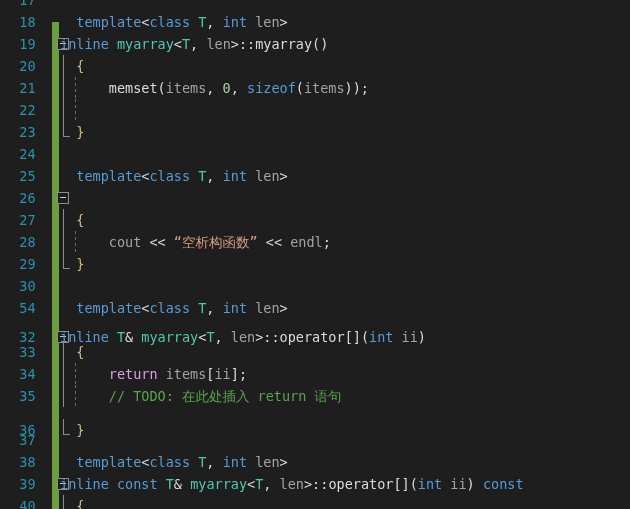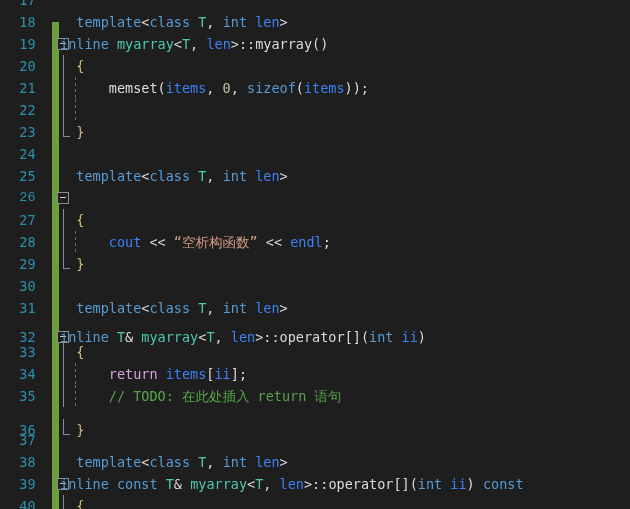--- a/index.html
+++ b/index.html
@@ -119,21 +119,21 @@
     background: repeating-linear-gradient(
       to bottom,
       #6e6e6e 0px, #6e6e6e 3px,
       transparent 3px, transparent 6px
     );
   }
 
   
   .kw   { color: #569cd6; }   
   .typ  { color: #4ec9b0; }   
-  .id   { color: #3b82f6; }   
+  .id   { color: #a3a3a3; }   
   .pun  { color: #dcdcdc; }   
   .fn   { color: #dcdcdc; }   
   .str  { color: #d69d85; }   
   .cmt  { color: #57a64a; }   
   .ret  { color: #d8a0df; }   
   .num  { color: #b5cea8; }   
   .brc  { color: #d7ba7d; }   
 </style>
 </head>
 <body>
@@ -185,21 +185,21 @@
 
   <div class="row" style="position: absolute; top: 143px; left: 0px; width: 630px; height: 22px; line-height: 22px;">
     <span class="ln">24</span>
   </div>
 
   <div class="row" style="position: absolute; top: 165px; left: 0px; width: 630px; height: 22px; line-height: 22px;">
     <span class="ln">25</span>
     <span class="code"><span class="id">  </span><span class="kw">template</span><span class="pun">&lt;</span><span class="kw">class</span><span class="pun"> </span><span class="typ">T</span><span class="pun">, </span><span class="kw">int</span><span class="pun"> </span><span class="id">len</span><span class="pun">&gt;</span></span>
   </div>
 
-  <div class="row" style="position: absolute; top: 187px; left: 0px; width: 500px; height: 22px; line-height: 22px; font-family: Liberation Mono, monospace;">
+  <div class="row" style="position: absolute; top: 187px; left: 0px; width: 500px; height: 22px; line-height: 22px;">
     <span class="ln">26</span>
     <span class="fold"></span>
   </div>
 
   <div class="row" style="position: absolute; top: 209px; left: 0px; width: 630px; height: 22px; line-height: 22px;">
     <span class="ln">27</span>
     <span class="scope"></span>
     <span class="code"><span class="brc">  </span><span class="brc">{</span></span>
   </div>
 
@@ -214,21 +214,21 @@
     <span class="ln">29</span>
     <span class="scope end"></span>
     <span class="code"><span class="brc">  </span><span class="brc">}</span></span>
   </div>
 
   <div class="row" style="position: absolute; top: 275px; left: 0px; width: 630px; height: 22px; line-height: 22px;">
     <span class="ln">30</span>
   </div>
 
   <div class="row" style="position: absolute; top: 297px; left: 0px; width: 630px; height: 22px; line-height: 22px;">
-    <span class="ln">31</span>
+    <span class="ln">54</span>
     <span class="code"><span class="id">  </span><span class="kw">template</span><span class="pun">&lt;</span><span class="kw">class</span><span class="pun"> </span><span class="typ">T</span><span class="pun">, </span><span class="kw">int</span><span class="pun"> </span><span class="id">len</span><span class="pun">&gt;</span></span>
   </div>
 
   <div class="row" style="position: absolute; top: 319px; left: 0px; width: 548px; height: 22px; line-height: 22px; margin-top: 7px;">
     <span class="ln">32</span>
     <span class="fold"></span>
     <span class="code"><span class="kw">inline</span><span class="pun"> </span><span class="typ">T</span><span class="pun">&amp;</span><span class="pun"> </span><span class="typ">myarray</span><span class="pun">&lt;</span><span class="typ">T</span><span class="pun">, </span><span class="id">len</span><span class="pun">&gt;</span><span class="pun">::</span><span class="fn">operator</span><span class="pun">[]</span><span class="pun">(</span><span class="kw">int</span><span class="pun"> </span><span class="id">ii</span><span class="pun">)</span></span>
   </div>
 
   <div class="row" style="position: absolute; top: 341px; left: 0px; width: 630px; height: 22px; line-height: 22px; padding-left: 7px;">

